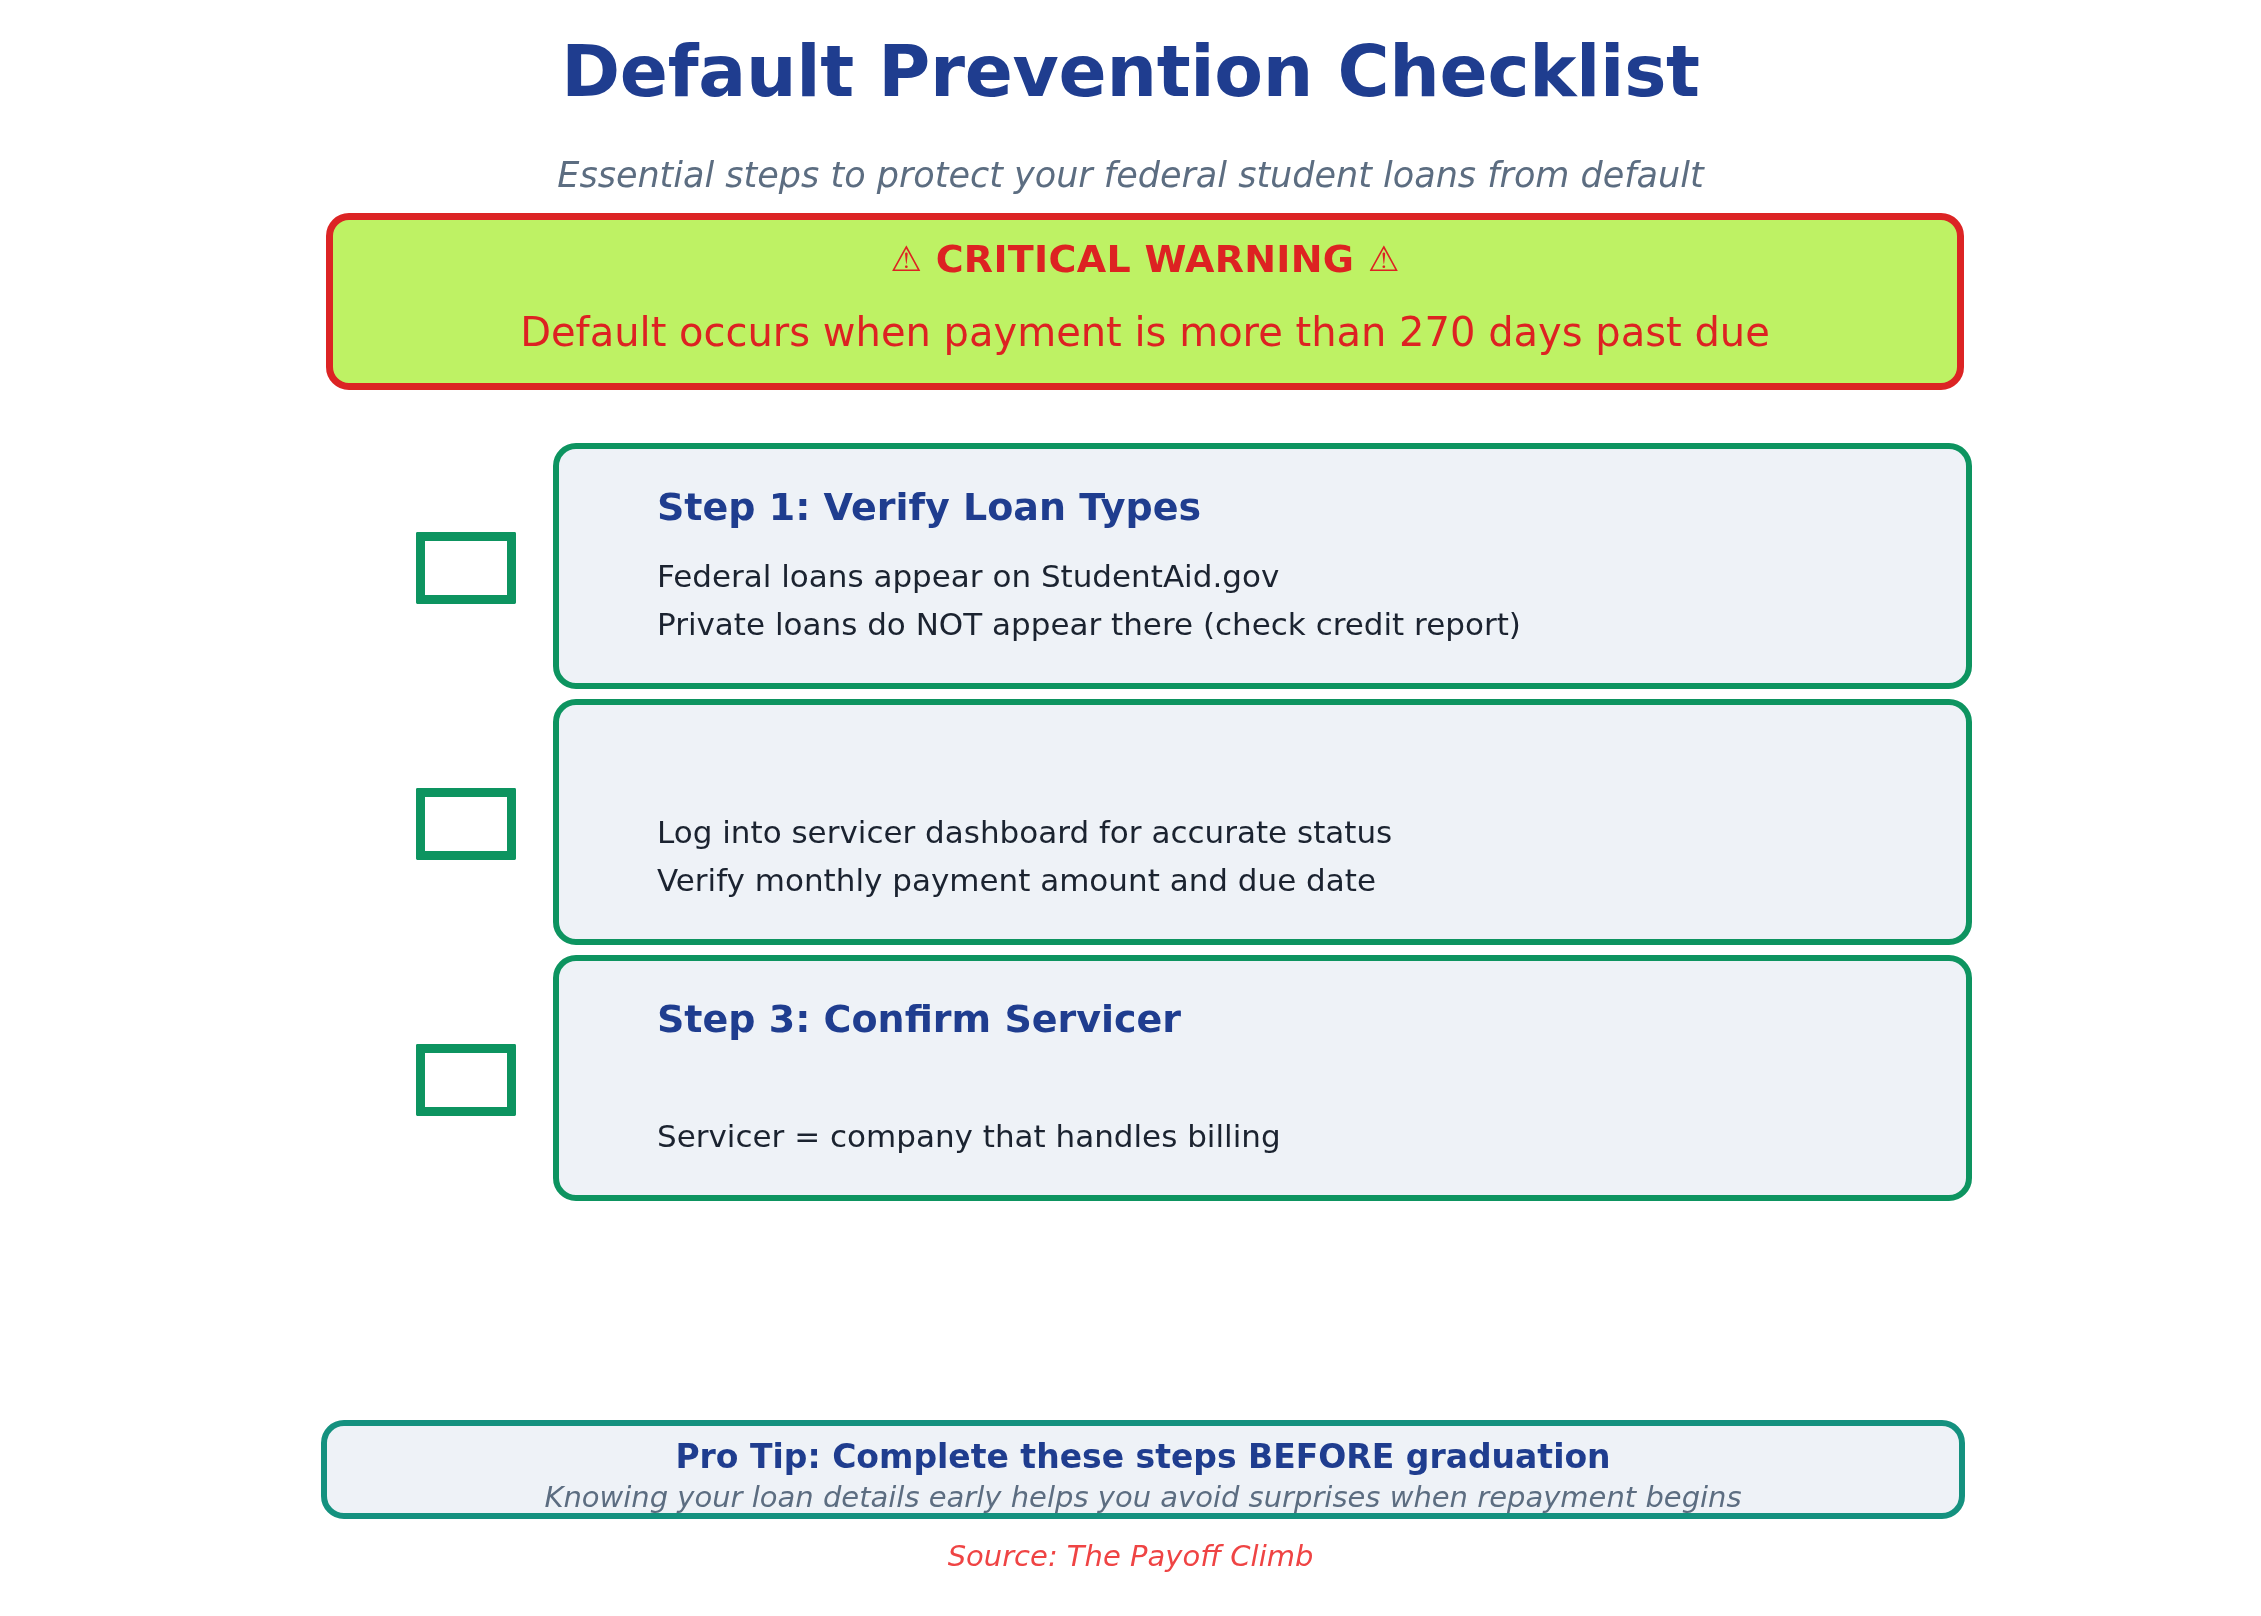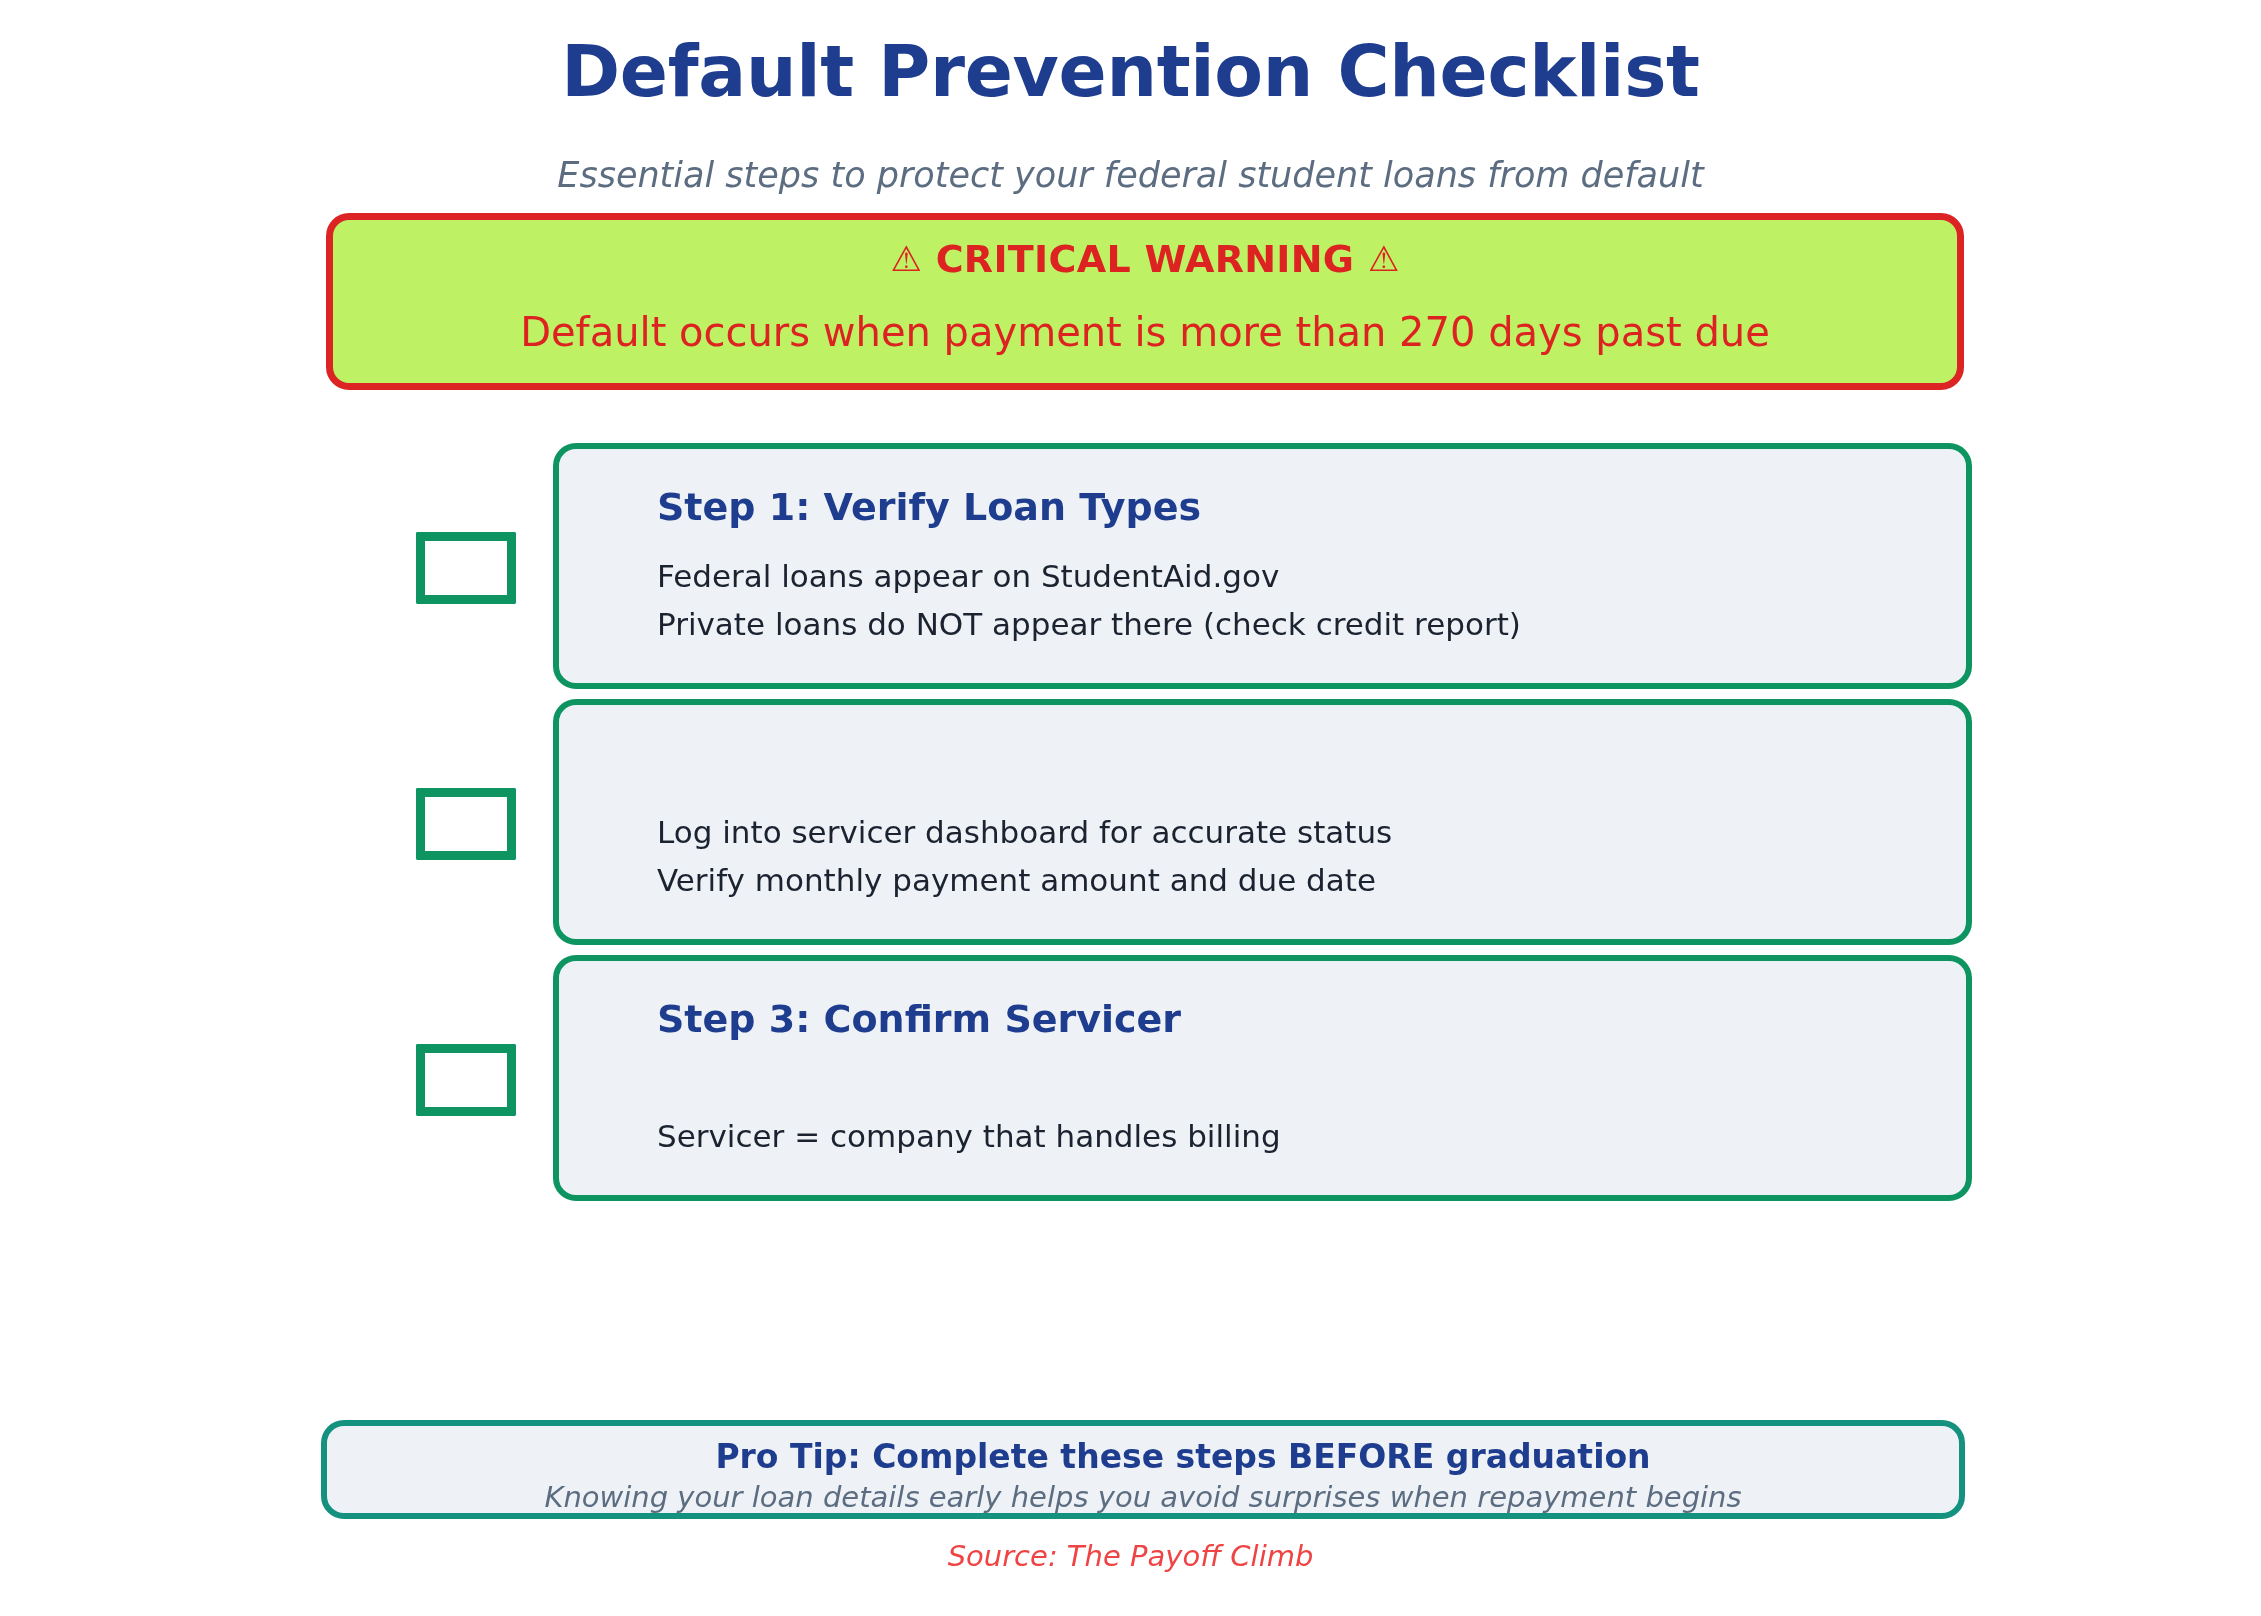--- a/index.html
+++ b/index.html
@@ -156,21 +156,20 @@
     position: absolute;
     left: 0;
     top: 12.3px;
     width: 100%;
     text-align: center;
     font-size: 33px;
     font-weight: bold;
     color: #1f3d8f;
     line-height: 1.15;
     white-space: nowrap;
-    padding-left: 40px;
   }
   .protip-sub {
     position: absolute;
     left: 0;
     top: 55px;
     width: 100%;
     text-align: center;
     font-size: 29px;
     font-style: italic;
     color: #5c6d81;

